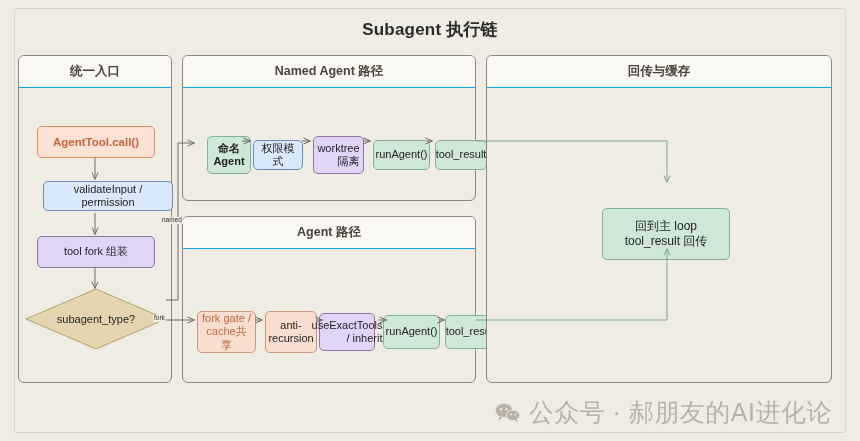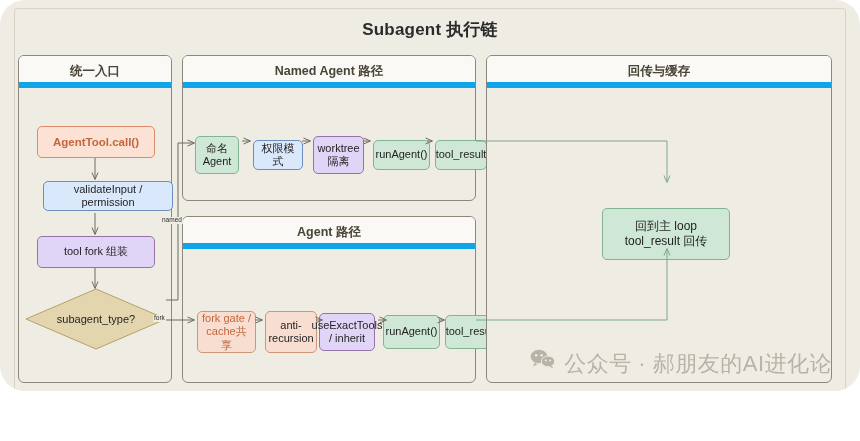--- a/index.html
+++ b/index.html
@@ -3,25 +3,24 @@
 <meta charset="utf-8">
 <style>
   html, body {
     margin: 0;
     padding: 0;
     background: #ffffff;
   }
   #canvas {
     position: relative;
     width: 860px;
-    height: 391px;
+    height: 441px;
     background: #efece4;
     font-family: "Liberation Sans", "DejaVu Sans", sans-serif;
     overflow: hidden;
-    border-radius: 25px;
   }
   #frame {
     position: absolute;
     left: 14px; top: 8px;
     width: 832px; height: 425px;
     border: 1px solid #d8d4c8;
     border-radius: 3px;
     box-sizing: border-box;
     background: #efece4;
   }
@@ -46,21 +45,21 @@
   }
   .subgraph > .sg-title {
     box-sizing: border-box;
     height: 32px;
     line-height: 31px;
     text-align: center;
     font-size: 12.5px;
     font-weight: bold;
     color: #4a4438;
     background: #faf9f6;
-    border-bottom: 6px solid #0ea5e9;
+    border-bottom: 1px solid #0ea5e9;
     border-radius: 5px 5px 0 0;
   }
   .subgraph > .sg-body {
     position: relative;
     width: 100%;
   }
 
   #sg-entry   { left: 18px;  top: 55px;  width: 154px; height: 328px; }
   #sg-named   { left: 182px; top: 55px;  width: 294px; height: 146px; }
   #sg-fork    { left: 182px; top: 216px; width: 294px; height: 167px; }
@@ -77,21 +76,21 @@
     border-radius: 5px;
     border: 1px solid;
     font-size: 11px;
     line-height: 1.22;
     color: #1f1f1f;
     padding: 2px 4px;
     white-space: pre-line;
   }
   .n-red    { background: #fbe2d5; border-color: #d98b6a; color: #c4663c; }
   .n-blue   { background: #dae8fc; border-color: #6c8ebf; color: #1f1f1f; }
-  .n-purple { background: #e1d5f7; border-color: #9673a6; color: #1f1f1f; }
+  .n-purple { background: #e1d5f7; border-color: #9673a6; color: #1f1f1f; text-align: right; }
   .n-green  { background: #cfe7d6; border-color: #82b393; color: #1f1f1f; }
   .n-peach  { background: #f7ded0; border-color: #cf9578; color: #1f1f1f; }
 
   .n-red.lbl-accent  { font-weight: bold; font-size: 11.5px; }
   .n-peach.lbl-accent{ color: #c4663c; }
 
   
   .diamond-wrap {
     position: absolute;
   }
@@ -126,24 +125,24 @@
     padding: 0 1px;
     line-height: 1;
     white-space: nowrap;
   }
 
   
   #watermark {
     position: absolute;
     right: 28px; bottom: 12px;
     display: flex;
-    align-items: flex-start;
+    align-items: center;
     gap: 8px;
     color: #b8b3a6;
-    font-size: 22px;
+    font-size: 25px;
     letter-spacing: 0.5px;
   }
   #watermark .wc-icon { display: block; }
 </style>
 </head>
 <body>
 
 <div id="canvas">
   <div id="frame"></div>
 
@@ -161,21 +160,21 @@
           <polygon points="71,1 141,31 71,61 1,31" fill="#e3d5ad" stroke="#b5a06a" stroke-width="1"></polygon>
         </svg>
         <div class="diamond-label">subagent_type?</div>
       </div>
     </div>
   </div>
 
   <div class="subgraph" id="sg-named">
     <div class="sg-title">Named Agent 路径</div>
     <div class="sg-body">
-      <div class="node n-green" style="left:12px;  top:48px; width:44px; height:38px;">命名
+      <div class="node n-green" style="left:24px;  top:48px; width:44px; height:38px;font-weight:bold;">命名
 Agent</div>
       <div class="node n-blue" style="left:70px;  top:52px; width:50px; height:30px;">权限模式</div>
       <div class="node n-purple" style="left:130px; top:48px; width:51px; height:38px;">worktree
 隔离</div>
       <div class="node n-green" style="left:190px; top:52px; width:57px; height:30px;">runAgent()</div>
       <div class="node n-green" style="left:252px; top:52px; width:52px; height:30px;">tool_result</div>
     </div>
   </div>
 
   <div class="subgraph" id="sg-fork">

